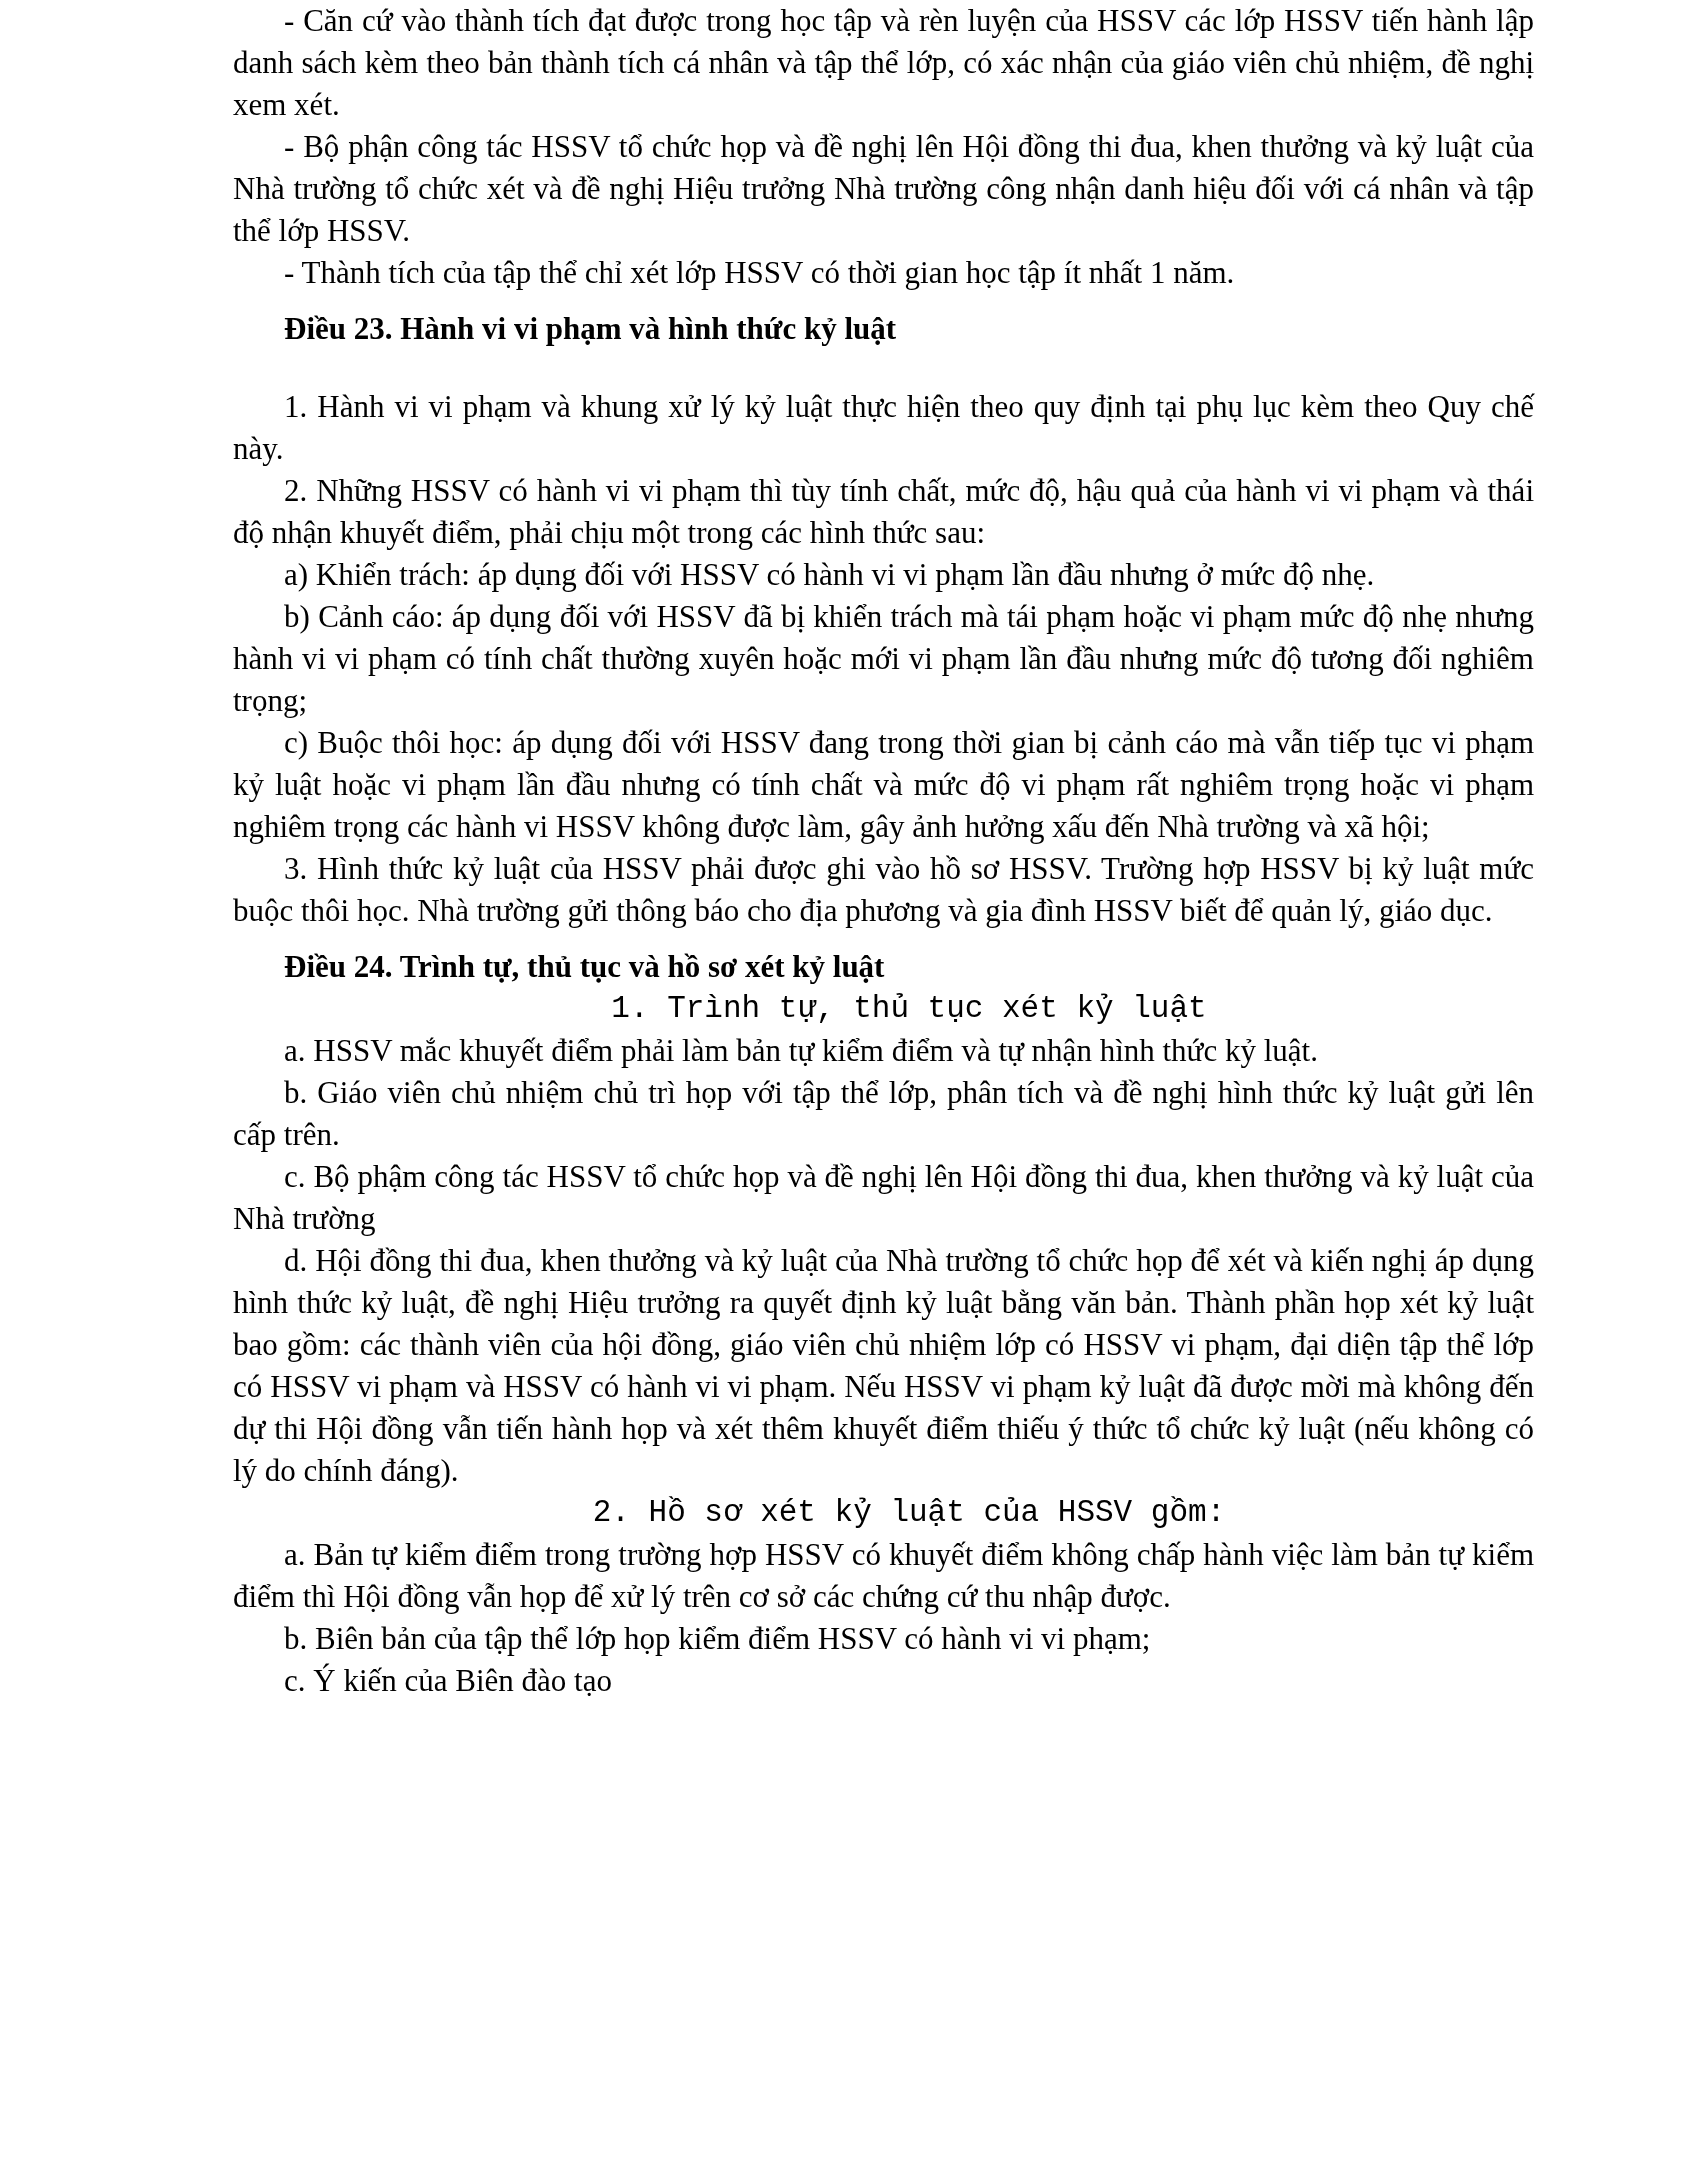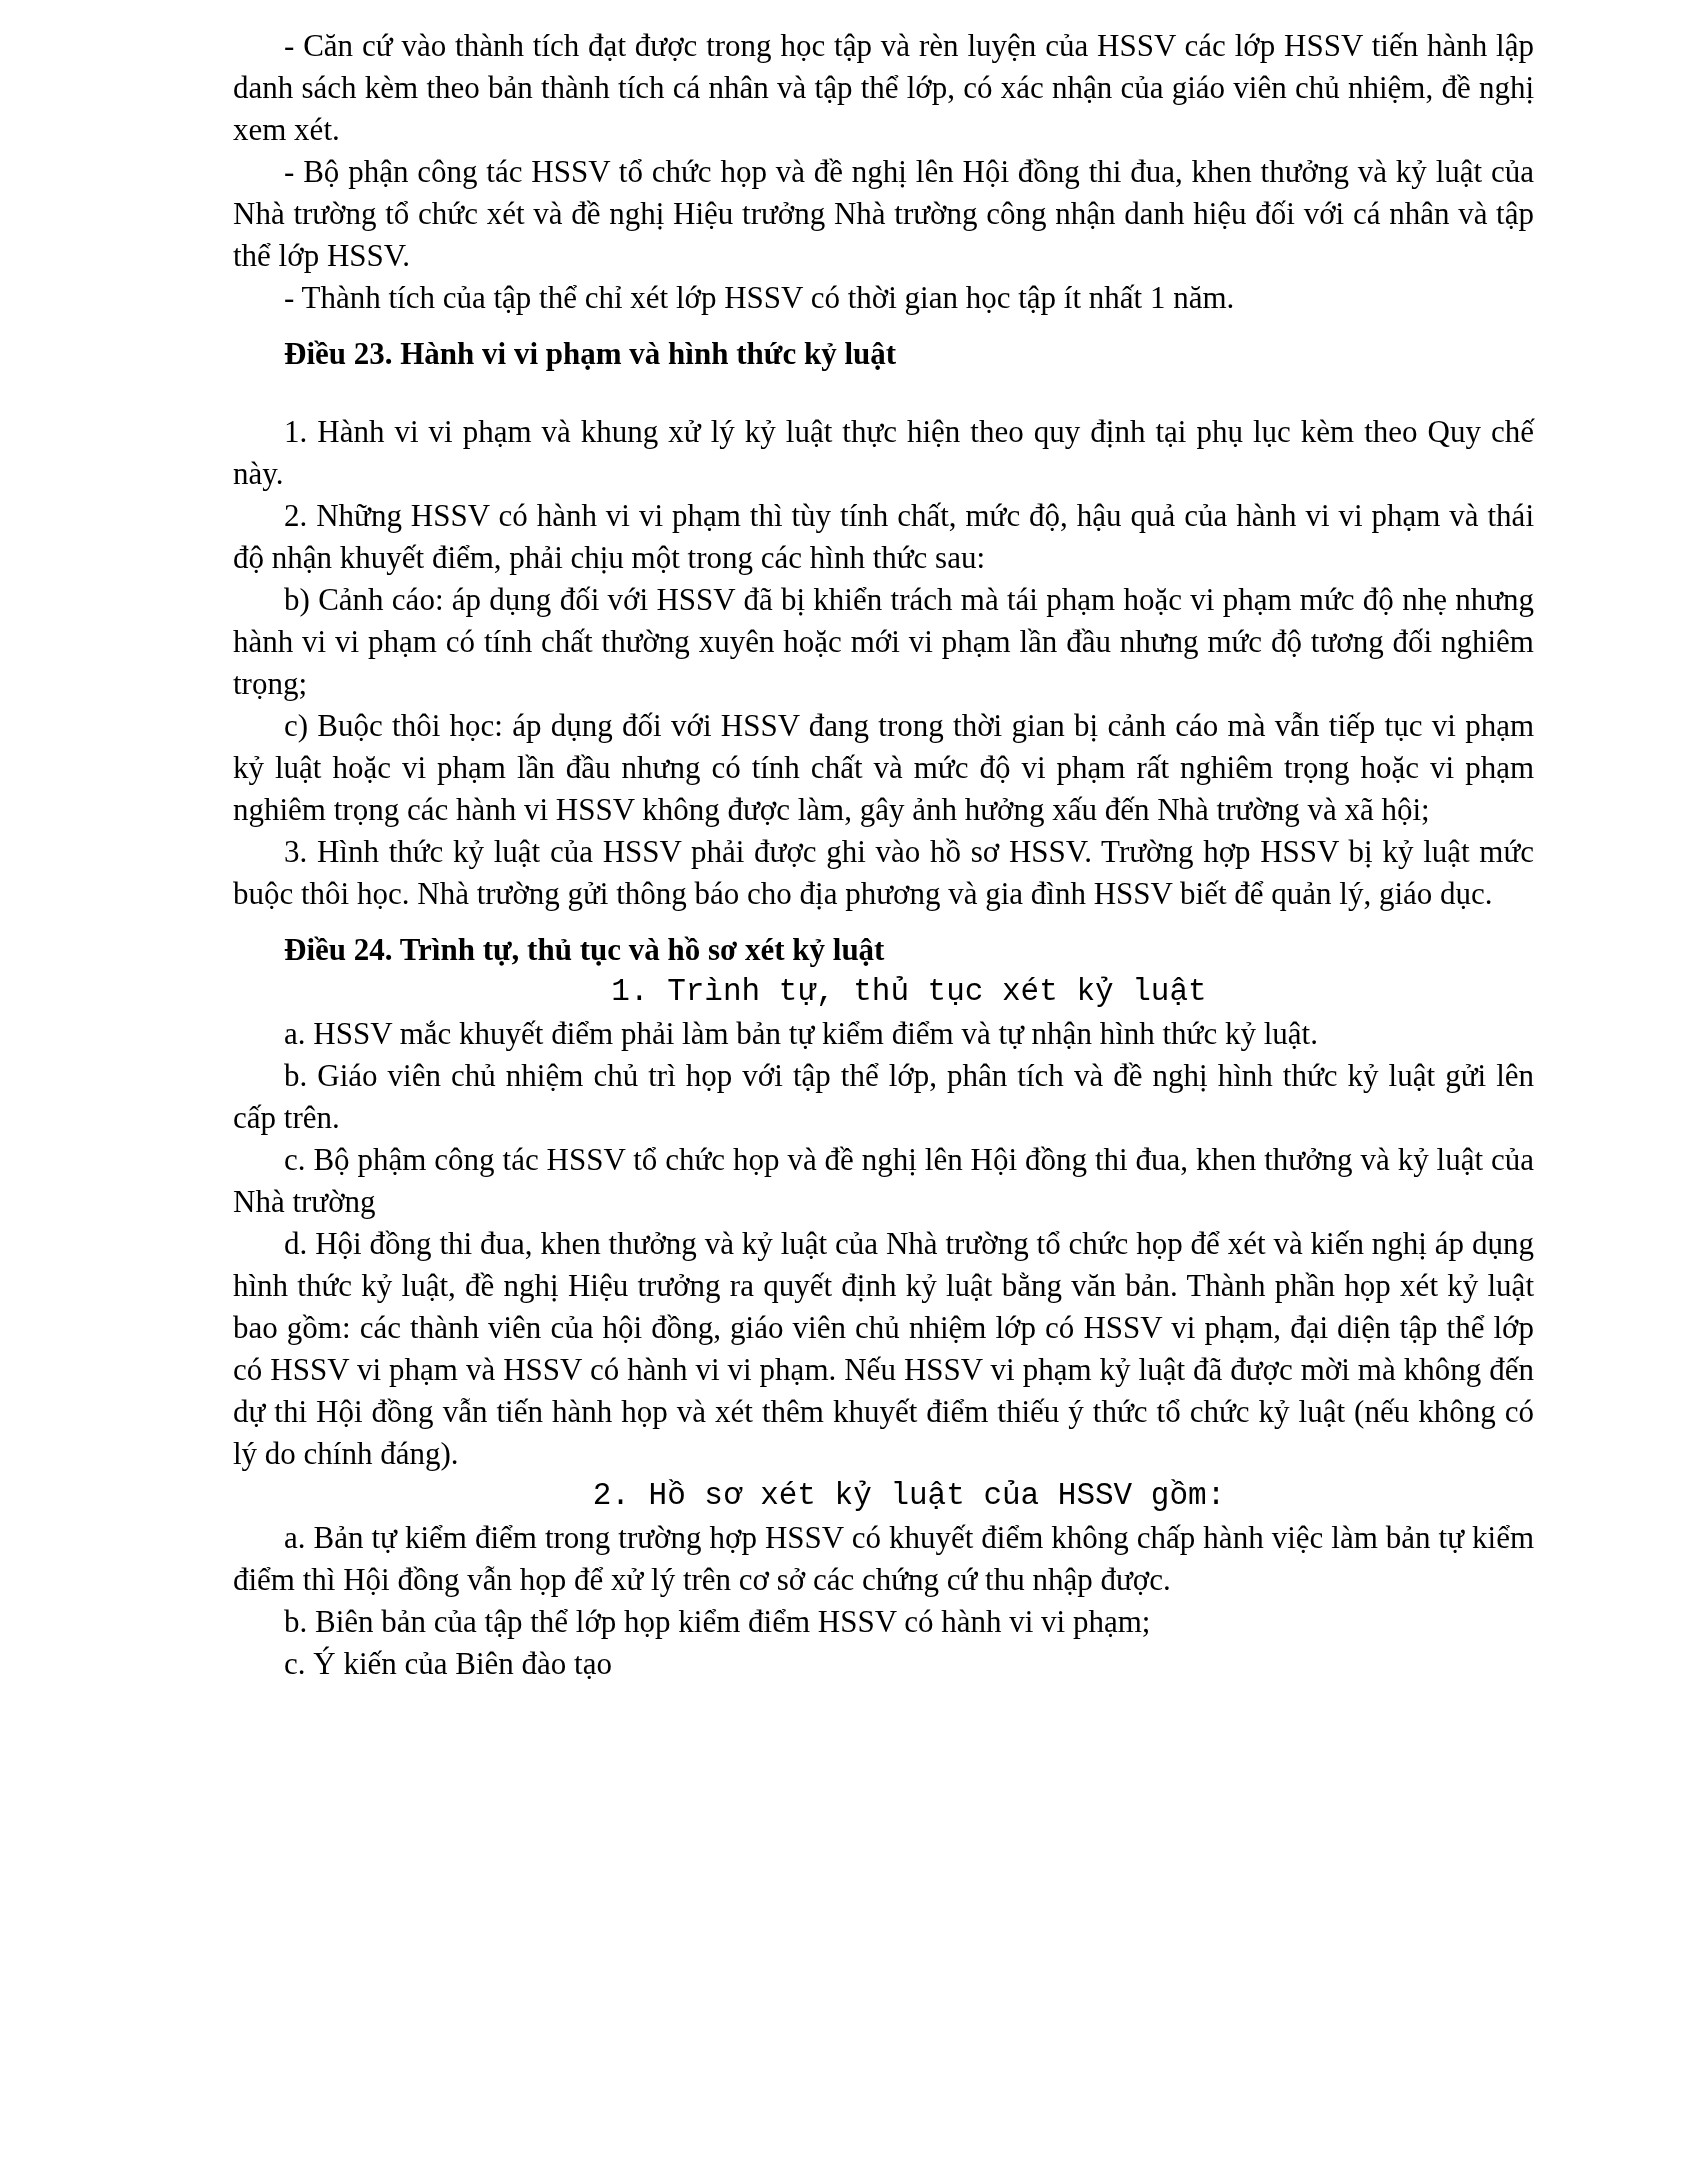--- a/index.html
+++ b/index.html
@@ -6,21 +6,21 @@
     margin: 0;
     padding: 0;
     background: #ffffff;
   }
   .page {
     width: 1683px;
     height: 2178px;
     background: #ffffff;
     position: relative;
     box-sizing: border-box;
-    padding: 25px 149px 0 233px;
+    padding: 0 149px 0 233px;
     font-family: "Liberation Serif", "DejaVu Serif", serif;
     color: #000000;
   }
   .doc-body {
     font-size: 31px;
     line-height: 1.355;
     text-align: justify;
     text-justify: inter-word;
   }
   p {
@@ -55,20 +55,21 @@
 <div class="page">
   <div class="doc-body">
 
     <p class="para">- Căn cứ vào thành tích đạt được trong học tập và rèn luyện của HSSV các lớp HSSV tiến hành lập danh sách kèm theo bản thành tích cá nhân và tập thể lớp, có xác nhận của giáo viên chủ nhiệm, đề nghị xem xét.</p>
     <p class="para">- Bộ phận công tác HSSV tổ chức họp và đề nghị lên Hội đồng thi đua, khen thưởng và kỷ luật của Nhà trường tổ chức xét và đề nghị Hiệu trưởng Nhà trường công nhận danh hiệu đối với cá nhân và tập thể lớp HSSV.</p>
     <p class="para">- Thành tích của tập thể chỉ xét lớp HSSV có thời gian học tập ít nhất 1 năm.</p>
     <p class="heading">Điều 23. Hành vi vi phạm và hình thức kỷ luật</p>
     <div class="spacer"></div>
     <p class="para">1. Hành vi vi phạm và khung xử lý kỷ luật thực hiện theo quy định tại phụ lục kèm theo Quy chế này.</p>
     <p class="para">2. Những HSSV có hành vi vi phạm thì tùy tính chất, mức độ, hậu quả của hành vi vi phạm và thái độ nhận khuyết điểm, phải chịu một trong các hình thức sau:</p>
+    <p class="para">a) Khiển trách: áp dụng đối với HSSV có hành vi vi phạm lần đầu nhưng ở mức độ nhẹ.</p>
     <p class="para">b) Cảnh cáo: áp dụng đối với HSSV đã bị khiển trách mà tái phạm hoặc vi phạm mức độ nhẹ nhưng hành vi vi phạm có tính chất thường xuyên hoặc mới vi phạm lần đầu nhưng mức độ tương đối nghiêm trọng;</p>
     <p class="para">c) Buộc thôi học: áp dụng đối với HSSV đang trong thời gian bị cảnh cáo mà vẫn tiếp tục vi phạm kỷ luật hoặc vi phạm lần đầu nhưng có tính chất và mức độ vi phạm rất nghiêm trọng hoặc vi phạm nghiêm trọng các hành vi HSSV không được làm, gây ảnh hưởng xấu đến Nhà trường và xã hội;</p>
     <p class="para">3. Hình thức kỷ luật của HSSV phải được ghi vào hồ sơ HSSV. Trường hợp HSSV bị kỷ luật mức buộc thôi học. Nhà trường gửi thông báo cho địa phương và gia đình HSSV biết để quản lý, giáo dục.</p>
     <p class="heading">Điều 24.  Trình tự, thủ tục và hồ sơ xét kỷ luật</p>
     <p class="heading-sub">1.   Trình tự, thủ tục xét kỷ luật</p>
     <p class="para">a. HSSV mắc khuyết điểm phải làm bản tự kiểm điểm và tự nhận hình thức kỷ luật.</p>
     <p class="para">b. Giáo viên chủ nhiệm chủ trì họp với tập thể lớp, phân tích và đề nghị hình thức kỷ luật gửi lên cấp trên.</p>
     <p class="para">c. Bộ phậm công tác HSSV tổ chức họp và đề nghị lên Hội đồng thi đua, khen thưởng và kỷ luật của Nhà trường</p>
     <p class="para">d. Hội đồng thi đua, khen thưởng và kỷ luật của Nhà trường tổ chức họp để xét và kiến nghị áp dụng hình thức kỷ luật, đề nghị Hiệu trưởng ra quyết định kỷ luật bằng văn bản. Thành phần họp xét kỷ luật bao gồm: các thành viên của hội đồng, giáo viên chủ nhiệm lớp có HSSV vi phạm, đại diện tập thể lớp có HSSV vi phạm và HSSV có hành vi vi phạm. Nếu HSSV vi phạm kỷ luật đã được mời mà không đến dự thi Hội đồng vẫn tiến hành họp và xét thêm khuyết điểm thiếu ý thức tổ chức kỷ luật (nếu không có lý do chính đáng).</p>
     <p class="heading-sub">2.   Hồ sơ xét kỷ luật của HSSV gồm:</p>

